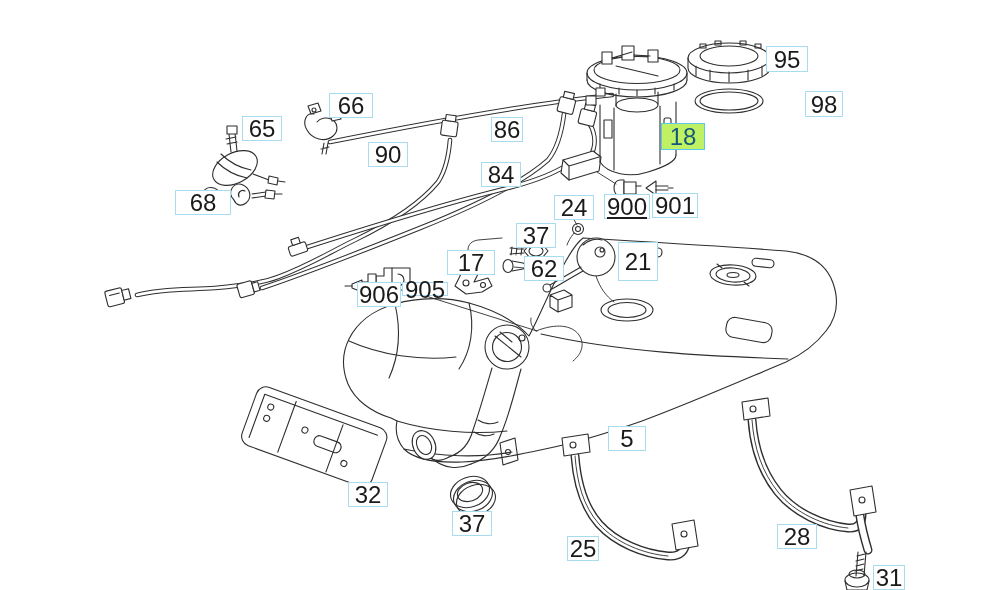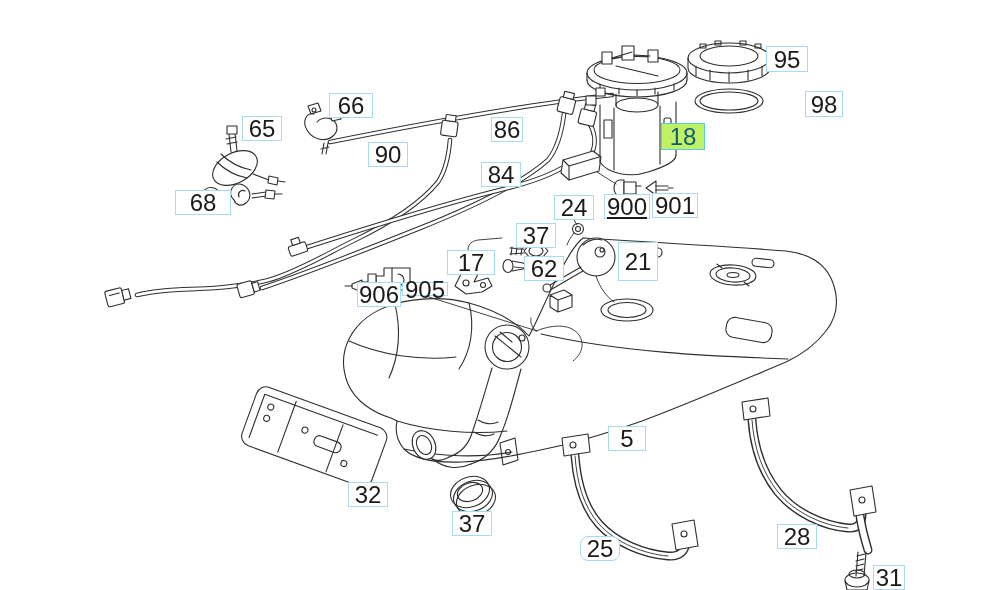--- a/index.html
+++ b/index.html
@@ -300,17 +300,17 @@
       <div class="plabel" style="left: 652px; top: 193px; width: 46px; height: 25px;">901</div>
       <div class="plabel" style="left: 516px; top: 223px; width: 40px; height: 25px;">37</div>
       <div class="plabel" style="left: 447px; top: 250px; width: 48px; height: 25px;">17</div>
       <div class="plabel" style="left: 524px; top: 256px; width: 40px; height: 25px;">62</div>
       <div class="plabel" style="left: 618px; top: 242px; width: 40px; height: 39px;">21</div>
       <div class="plabel" style="left: 357px; top: 282px; width: 44px; height: 25px;">906</div>
       <div class="plabel" style="left: 402px; top: 282px; width: 46px; height: 14px;">905</div>
       <div class="plabel" style="left: 608px; top: 426px; width: 38px; height: 25px;">5</div>
       <div class="plabel" style="left: 348px; top: 482px; width: 40px; height: 25px;">32</div>
       <div class="plabel" style="left: 452px; top: 511px; width: 40px; height: 25px;">37</div>
-      <div class="plabel" style="left: 580px; top: 536px; width: 40px; height: 25px; border-radius: 8px;">25</div>
+      <div class="plabel" style="left: 567px; top: 536px; width: 32px; height: 25px;">25</div>
       <div class="plabel" style="left: 777px; top: 524px; width: 40px; height: 25px;">28</div>
       <div class="plabel" style="left: 873px; top: 565px; width: 32px; height: 25px;">31</div>
     </div>
 </div>
 
 </body></html>

